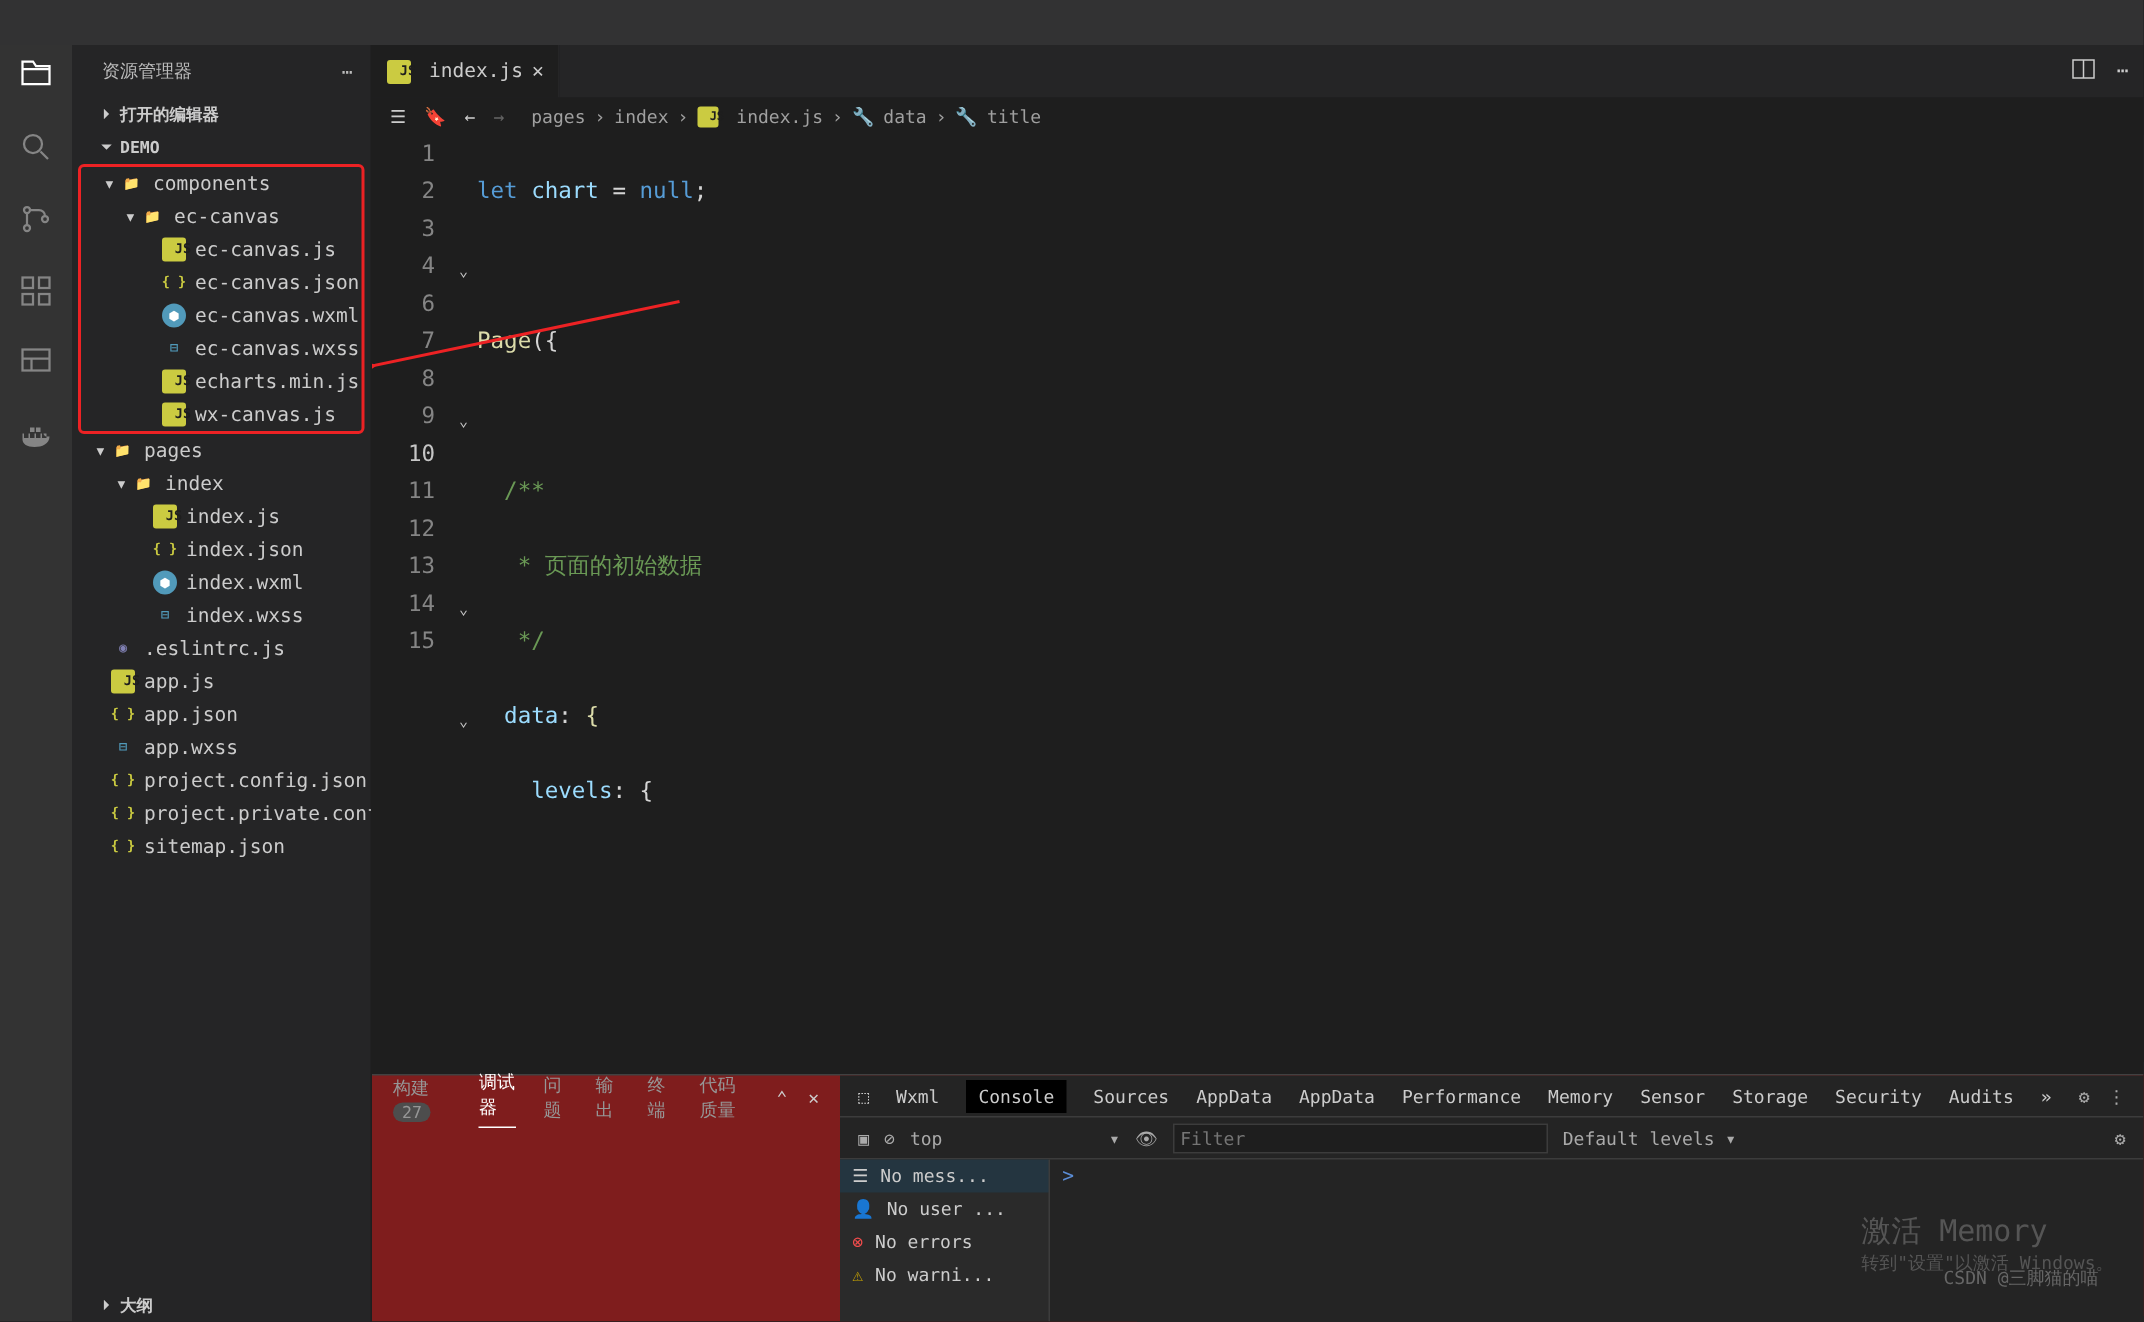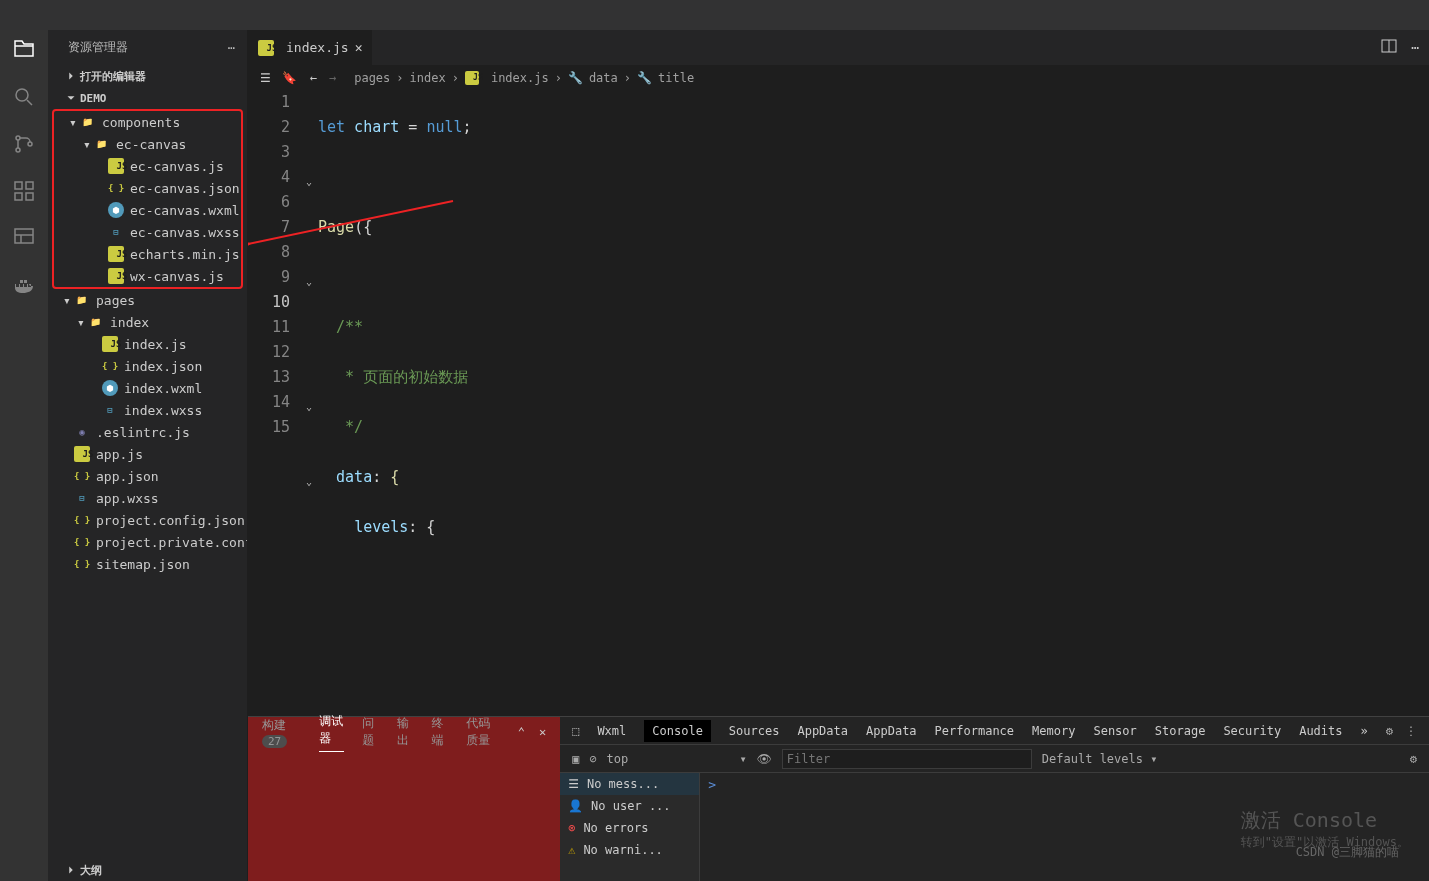--- a/index.html
+++ b/index.html
@@ -370,16 +370,16 @@
               </div>
           </div>
           <div class="dt-main"><span>&gt;</span></div>
         </div>
       </div>
     </div>
   </div>
 </div>
 
 <div class="watermark">
-  <div>激活 Console</div>
+  <div>激活 Memory</div>
   <div class="sub">转到"设置"以激活 Windows。</div>
 </div>
 <div class="csdn-mark">CSDN @三脚猫的喵</div>
 
 </body></html>

